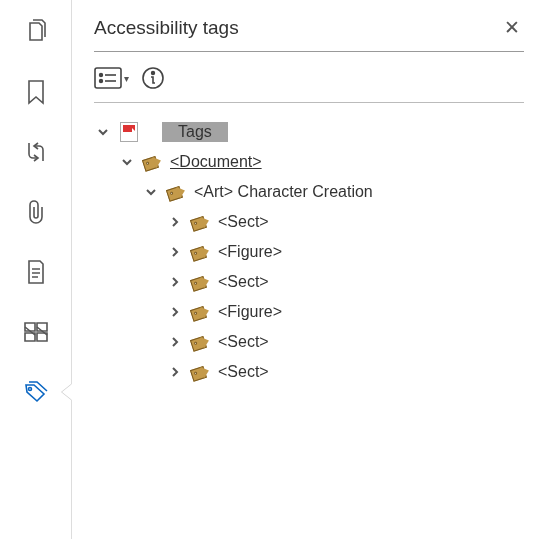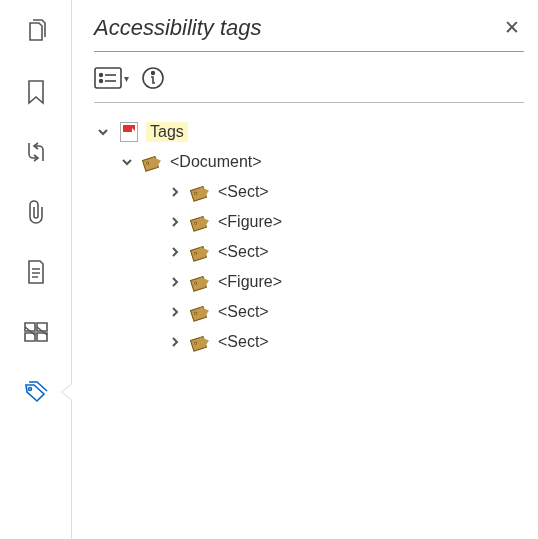--- a/index.html
+++ b/index.html
@@ -43,38 +43,38 @@
 }
 .panel {
   flex: 1;
   padding: 14px 14px 14px 22px;
 }
 .panel-head {
   display: flex; justify-content: space-between; align-items: center;
   border-bottom: 1px solid #999;
   padding-bottom: 10px;
 }
-.panel-title { font-size: 22px; color: #333; font-style: italic; }
+.panel-title { font-size: 19px; color: #333; }
 .close-btn { cursor: pointer; font-size: 19px; color: #555; padding: 2px 4px; }
 .toolbar {
   display: flex; align-items: center; gap: 12px;
   padding: 14px 0 12px 0;
   border-bottom: 1px solid #bbb;
   margin-bottom: 14px;
 }
 .tool-btn { display:flex; align-items:center; gap:2px; cursor:pointer; }
 .tool-btn svg { stroke:#444; fill:none; stroke-width:1.6; }
 .caret-sm { font-size:10px; color:#555; }
 .tree { font-size: 16px; }
 .node { display:flex; align-items:center; gap:6px; padding:5px 0; }
-.indent-1{padding-left:0;} .indent-2{padding-left:24px;} .indent-3{padding-left:48px;} .indent-4{padding-left:72px;text-align:right;}
+.indent-1{padding-left:0;} .indent-2{padding-left:24px;text-decoration:underline;} .indent-3{padding-left:48px;} .indent-4{padding-left:72px;text-align:right;}
 .chev { width:18px; display:inline-flex; justify-content:center; cursor:pointer; color:#555; }
 .chev svg{ stroke:#555; fill:none; stroke-width:2; }
 .node-label { color:#333; cursor:default; }
-.node-label.sel { background:#fef9c3; padding:1px 4px; }
+.node-label.sel { background:#a3a3a3; padding:1px 16px;margin-left:16px; }
 .icon-slot { width:22px; height:20px; display:inline-flex; align-items:center; justify-content:center;}
 .pdf-icon {
   width:18px;height:20px;border:1px solid #aaa;background:#fff;position:relative;
 }
 .pdf-icon::before{
   content:"";position:absolute;top:2px;right:2px;width:0;height:0;
   border-left:6px solid transparent;border-top:6px solid #d33;
 }
 .pdf-icon::after{
   content:"";position:absolute;top:2px;left:2px;width:9px;height:7px;background:#d33;
@@ -190,20 +190,33 @@
           </svg>
       </span>
       <span class="icon-slot">
           <span class="tag-icon">
             <span class="tag-hole"></span>
           </span>
         </span>
       <span class="node-label">&lt;Document&gt;</span>
     </div>
 
+    <div class="node indent-3">
+      <span class="chev">
+        <svg width="12" height="12" viewBox="0 0 12 12">
+            <path d="M2 4l4 4 4-4"></path>
+          </svg>
+      </span>
+      <span class="icon-slot">
+          <span class="tag-icon">
+            <span class="tag-hole"></span>
+          </span>
+        </span>
+      <span class="node-label">&lt;Art&gt; Character Creation</span>
+    </div>
 
     <div class="node indent-4">
       <span class="chev">
         <svg width="12" height="12" viewBox="0 0 12 12">
             <path d="M4 2l4 4-4 4"></path>
           </svg>
       </span>
       <span class="icon-slot">
           <span class="tag-icon">
             <span class="tag-hole"></span>

